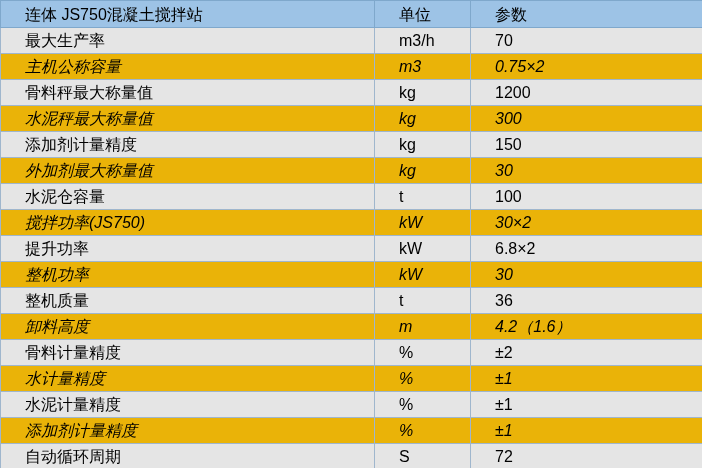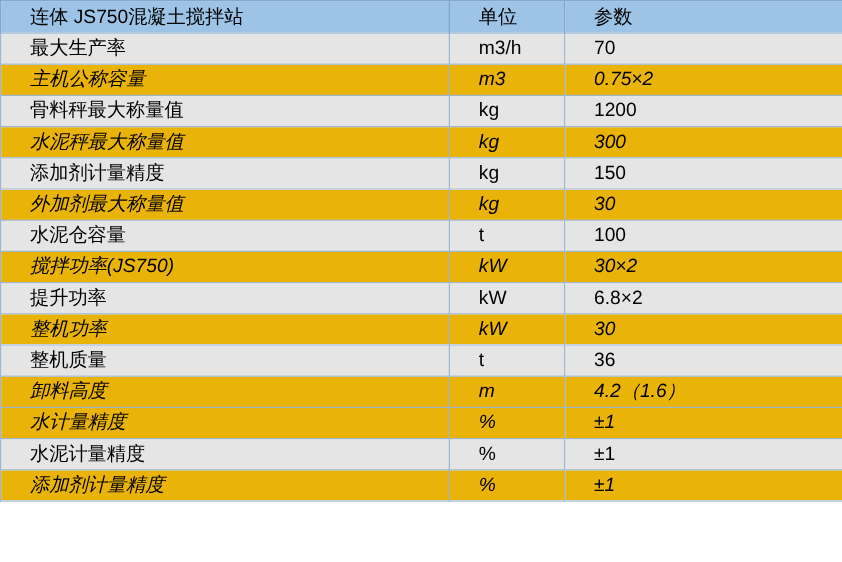--- a/index.html
+++ b/index.html
@@ -119,29 +119,39 @@
       <tr class="odd">
         <td>整机质量</td>
         <td>t</td>
         <td>36</td>
       </tr>
       <tr class="even">
         <td>卸料高度</td>
         <td>m</td>
         <td>4.2（1.6）</td>
       </tr>
+      <tr class="odd">
+        <td>骨料计量精度</td>
+        <td>%</td>
+        <td>±2</td>
+      </tr>
       <tr class="even">
         <td>水计量精度</td>
         <td>%</td>
         <td>±1</td>
       </tr>
       <tr class="odd">
         <td>水泥计量精度</td>
         <td>%</td>
         <td>±1</td>
       </tr>
       <tr class="even">
         <td>添加剂计量精度</td>
         <td>%</td>
         <td>±1</td>
       </tr>
+      <tr class="odd">
+        <td>自动循环周期</td>
+        <td>S</td>
+        <td>72</td>
+      </tr>
     </tbody>
 </table>
 
 </body></html>

